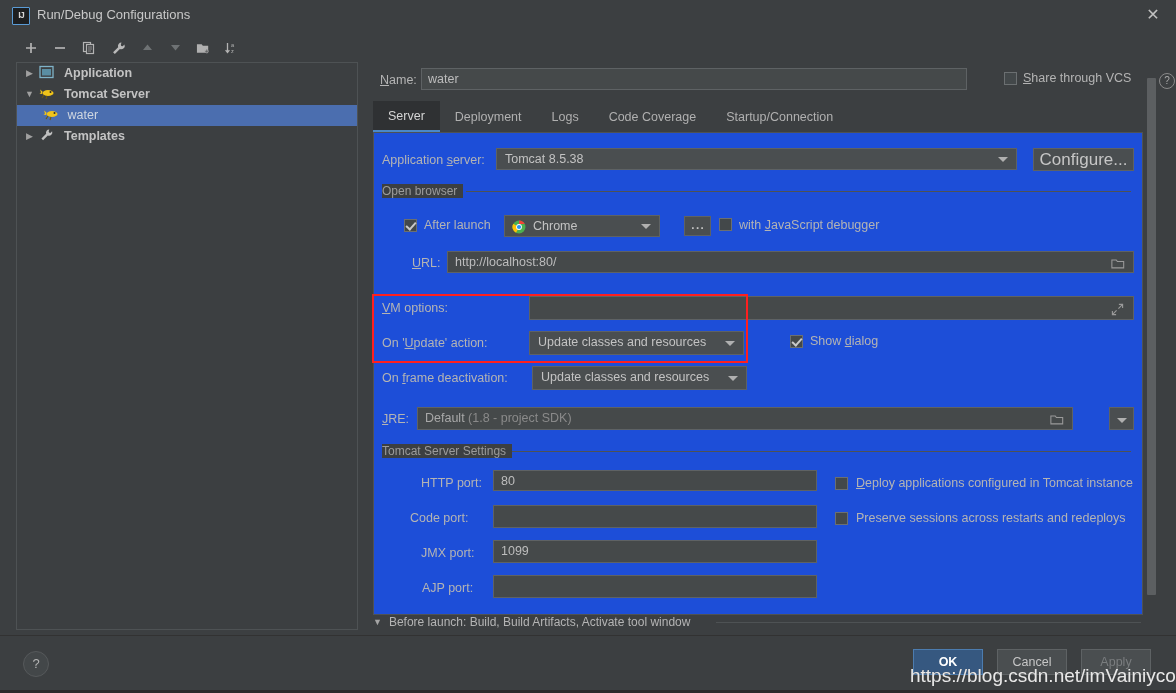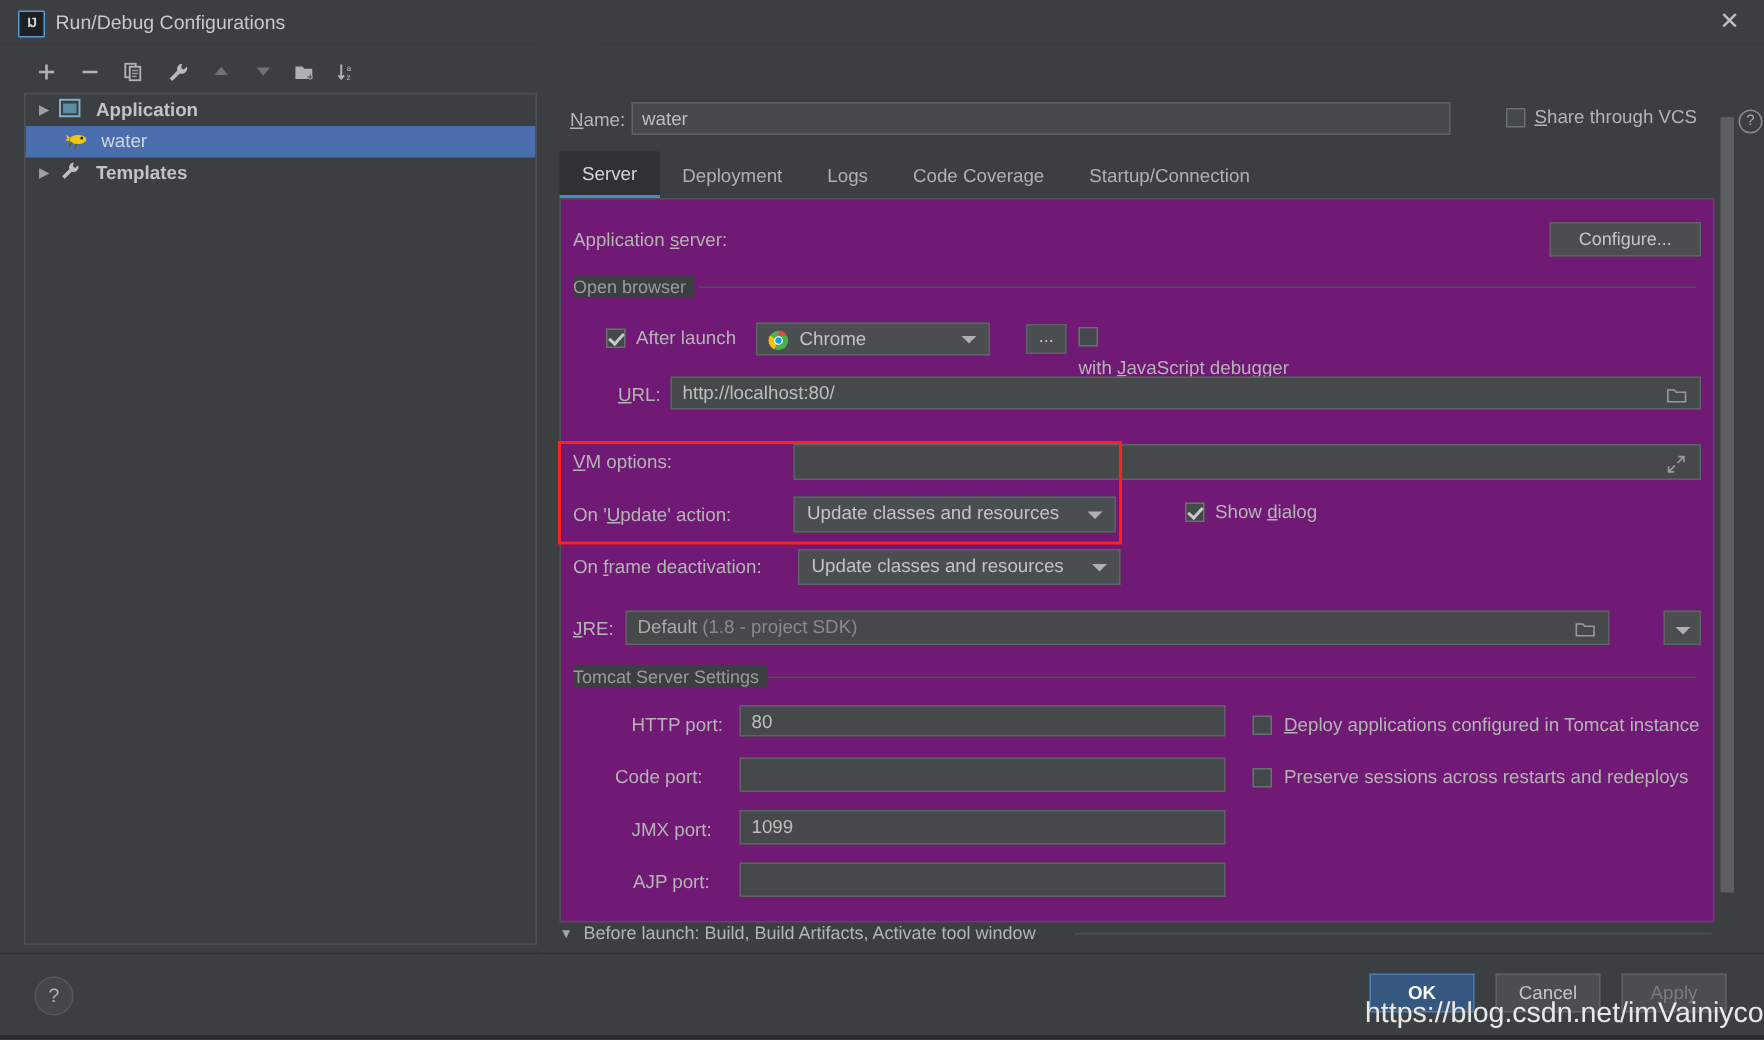--- a/index.html
+++ b/index.html
@@ -167,21 +167,21 @@
     border-bottom: 2px solid #4a88c7;
     color: #d5d5d5;
   }
 
   
   .content-box {
     position: absolute; left: 14px; top: 103px;
     width: 770px; height: 483px;
     border: 1px solid #4e5254;
     box-sizing: border-box;
-    background: #701a75;
+    background: #1d4ed8;
   }
 
   .row-label { position: absolute; color: #b4b4b4; font-size: 12.5px; }
   .field {
     position: absolute;
     background: #45494a;
     border: 1px solid #5e6264;
     box-sizing: border-box;
     color: #bdbdbd;
     font-size: 12.5px;
@@ -213,21 +213,21 @@
     border-right: 5px solid transparent;
     border-top: 5px solid #b0b0b0;
   }
 
   .btn {
     position: absolute;
     background: #4a4e50;
     border: 1px solid #5e6264;
     box-sizing: border-box;
     color: #c6c6c6;
-    font-size: 12px;
+    font-size: 17px;
     text-align: center;
     cursor: pointer;
   }
 
   
   .group-cap {
     position: absolute;
     color: #9b9b9b; font-size: 12px;
     background: #3c3f41;
     padding-right: 6px;
@@ -378,20 +378,32 @@
         <span class="tree-arrow">▶</span>
         <span class="tree-ico">
           <svg width="15" height="14" viewBox="0 0 15 14">
             <rect x="1" y="1.5" width="13" height="11" fill="none" stroke="#7fb3c8" stroke-width="1.3"></rect>
             <rect x="3" y="4" width="9" height="6.5" fill="#5a8ea3"></rect>
           </svg>
         </span>
         <span class="tree-label">Application</span>
       </div>
 
+      <div class="tree-row" style="padding-left:6px">
+        <span class="tree-arrow">▼</span>
+        <span class="tree-ico">
+          <svg width="16" height="14" viewBox="0 0 16 14">
+            <ellipse cx="9" cy="7" rx="5.5" ry="3" fill="#f0c419"></ellipse>
+            <path d="M3.5 5.5 L1 3.5 L2 6.5 L0.5 7.5 L3 8" fill="#f0c419"></path>
+            <circle cx="11.5" cy="6" r="1" fill="#2b2b2b"></circle>
+            <path d="M5 9 L3 12 M8 10 L7 13" stroke="#6b5a10" stroke-width="1.1"></path>
+          </svg>
+        </span>
+        <span class="tree-label">Tomcat Server</span>
+      </div>
 
       <div class="tree-row child selected" style="padding-left:26px">
         <span class="tree-ico">
           <svg width="16" height="14" viewBox="0 0 16 14">
             <ellipse cx="9" cy="7" rx="5.5" ry="3" fill="#f0c419"></ellipse>
             <path d="M3.5 5.5 L1 3.5 L2 6.5 L0.5 7.5 L3 8" fill="#f0c419"></path>
             <circle cx="11.5" cy="6" r="1" fill="#2b2b2b"></circle>
             <path d="M5 9 L3 12 M8 10 L7 13" stroke="#6b5a10" stroke-width="1.1"></path>
           </svg>
         </span>
@@ -425,20 +437,24 @@
       <div class="tab active">Server</div>
       <div class="tab">Deployment</div>
       <div class="tab">Logs</div>
       <div class="tab">Code Coverage</div>
       <div class="tab">Startup/Connection</div>
     </div>
 
     <div class="content-box">
 
       <div class="row-label" style="left:8px; top:20px;">Application <u>s</u>erver:</div>
+      <div class="combo" style="left:122px; top:15px; width:521px; height:22px;">
+        <span>Tomcat 8.5.38</span>
+        <span class="arrow"></span>
+      </div>
       <div class="btn" style="left:659px; top:15px; width:101px; height:23px; line-height:21px;">
         <span>Configure...</span>
       </div>
 
       <div class="group-cap" style="left:8px; top:51px;">Open browser</div>
       <div class="group-line" style="left:92px; top:58px; width:665px;"></div>
 
       <div style="position:absolute; left:30px; top:85px; display:flex; align-items:center; gap:7px;">
         <span class="cb checked"></span>
         <span class="cb-label">After launch</span>
@@ -455,21 +471,21 @@
           </svg>
         </span>
         <span>Chrome</span>
         <span class="arrow"></span>
       </div>
 
       <div class="btn" style="left:310px; top:83px; width:27px; height:20px; line-height:14px;">
         <span>...</span>
       </div>
 
-      <div style="position:absolute; left:345px; top:85px; display:flex; align-items:flex-start; gap:7px;flex-direction:column;">
+      <div style="position:absolute; left:345px; top:85px; display:flex; align-items:flex-start; gap:7px;">
         <span class="cb"></span>
         <span class="cb-label">with <u>J</u>avaScript debugger</span>
       </div>
 
       <div class="row-label" style="left:38px; top:123px;"><u>U</u>RL:</div>
       <div class="field" style="left:73px; top:118px; width:687px; height:22px;">
         <span>http://localhost:80/</span>
         <span style="position:absolute; right:8px; top:4px;">
           <svg width="14" height="13" viewBox="0 0 16 14">
             <path d="M1 3h5l1.3 1.7H14.5V12H1z" fill="none" stroke="#9a9a9a" stroke-width="1.2"></path>

